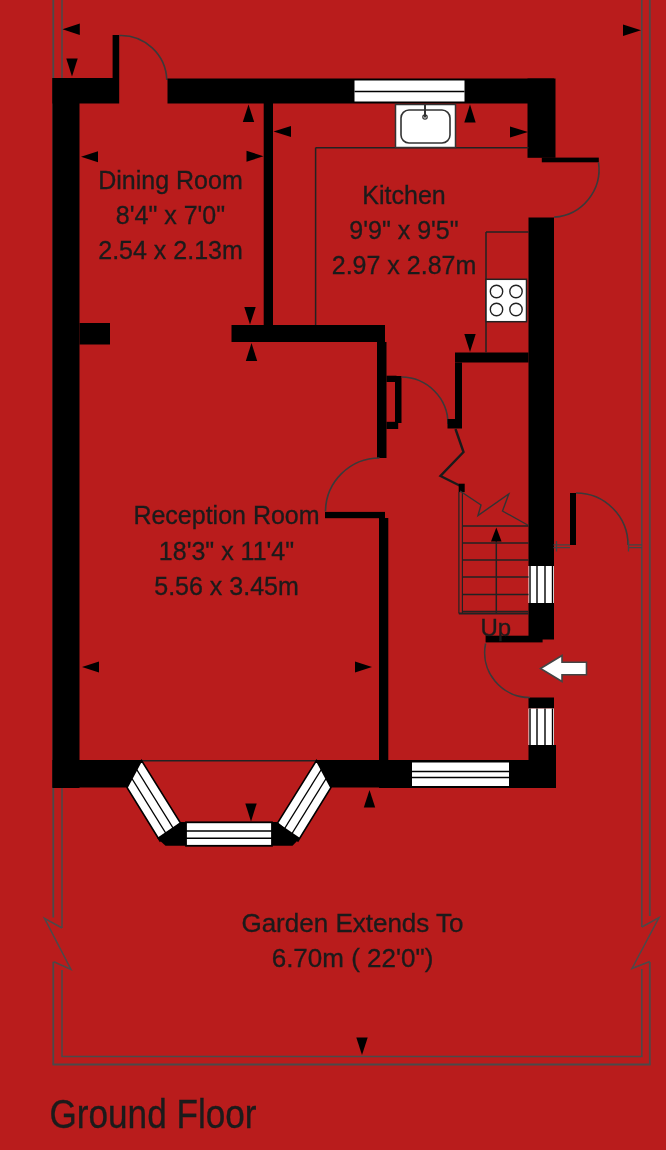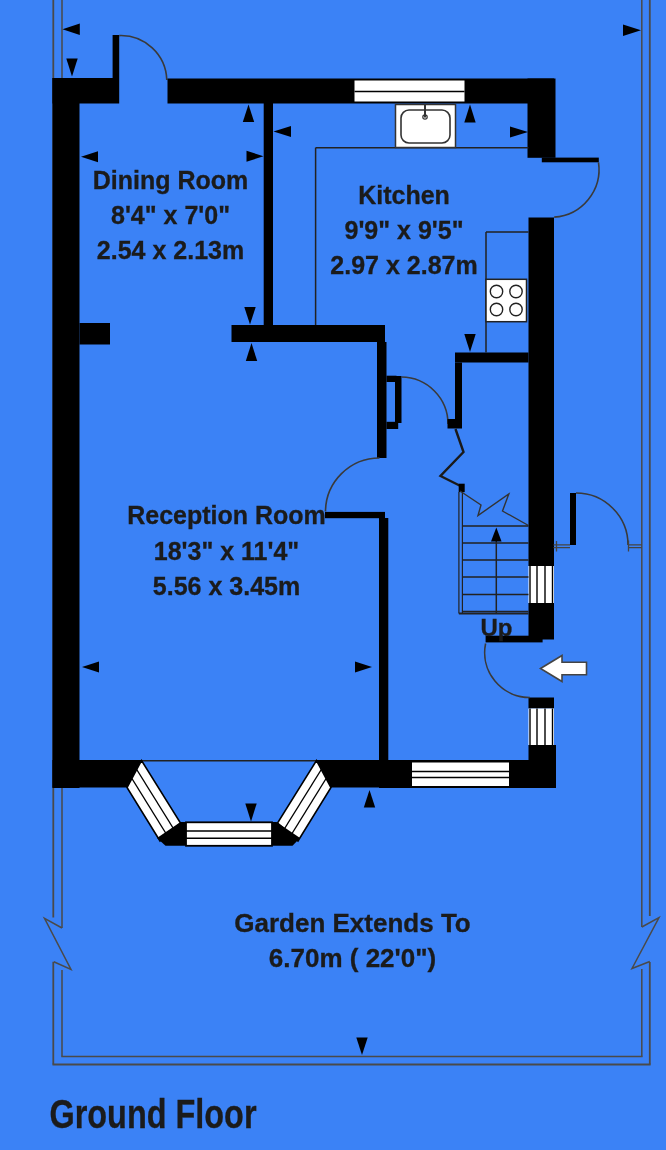--- a/index.html
+++ b/index.html
@@ -1,16 +1,16 @@
 <!DOCTYPE html>
 <html><head>
 <meta charset="utf-8">
 <style>
   html,body{margin:0;padding:0;background:#ffffff;}
-  .page{position:relative;width:666px;height:1150px;background:#3b82f6;overflow:hidden;font-weight:bold;}
+  .page{position:relative;width:666px;height:1150px;background:#b91c1c;overflow:hidden;}
   svg{position:absolute;top:0;left:0;}
   text{font-family:"Liberation Sans", sans-serif;fill:#1b1b1b;stroke:#1b1b1b;stroke-width:0.32;}
 </style>
 </head>
 <body>
 <div class="page">
 <svg width="666" height="1150" viewBox="0 0 666 1150">
 
 <g>
         <path d="M53.3,0 V917.5 M53.3,961.8 V1064.5" stroke="#4a4a4a" stroke-width="1.8" fill="none"></path>

